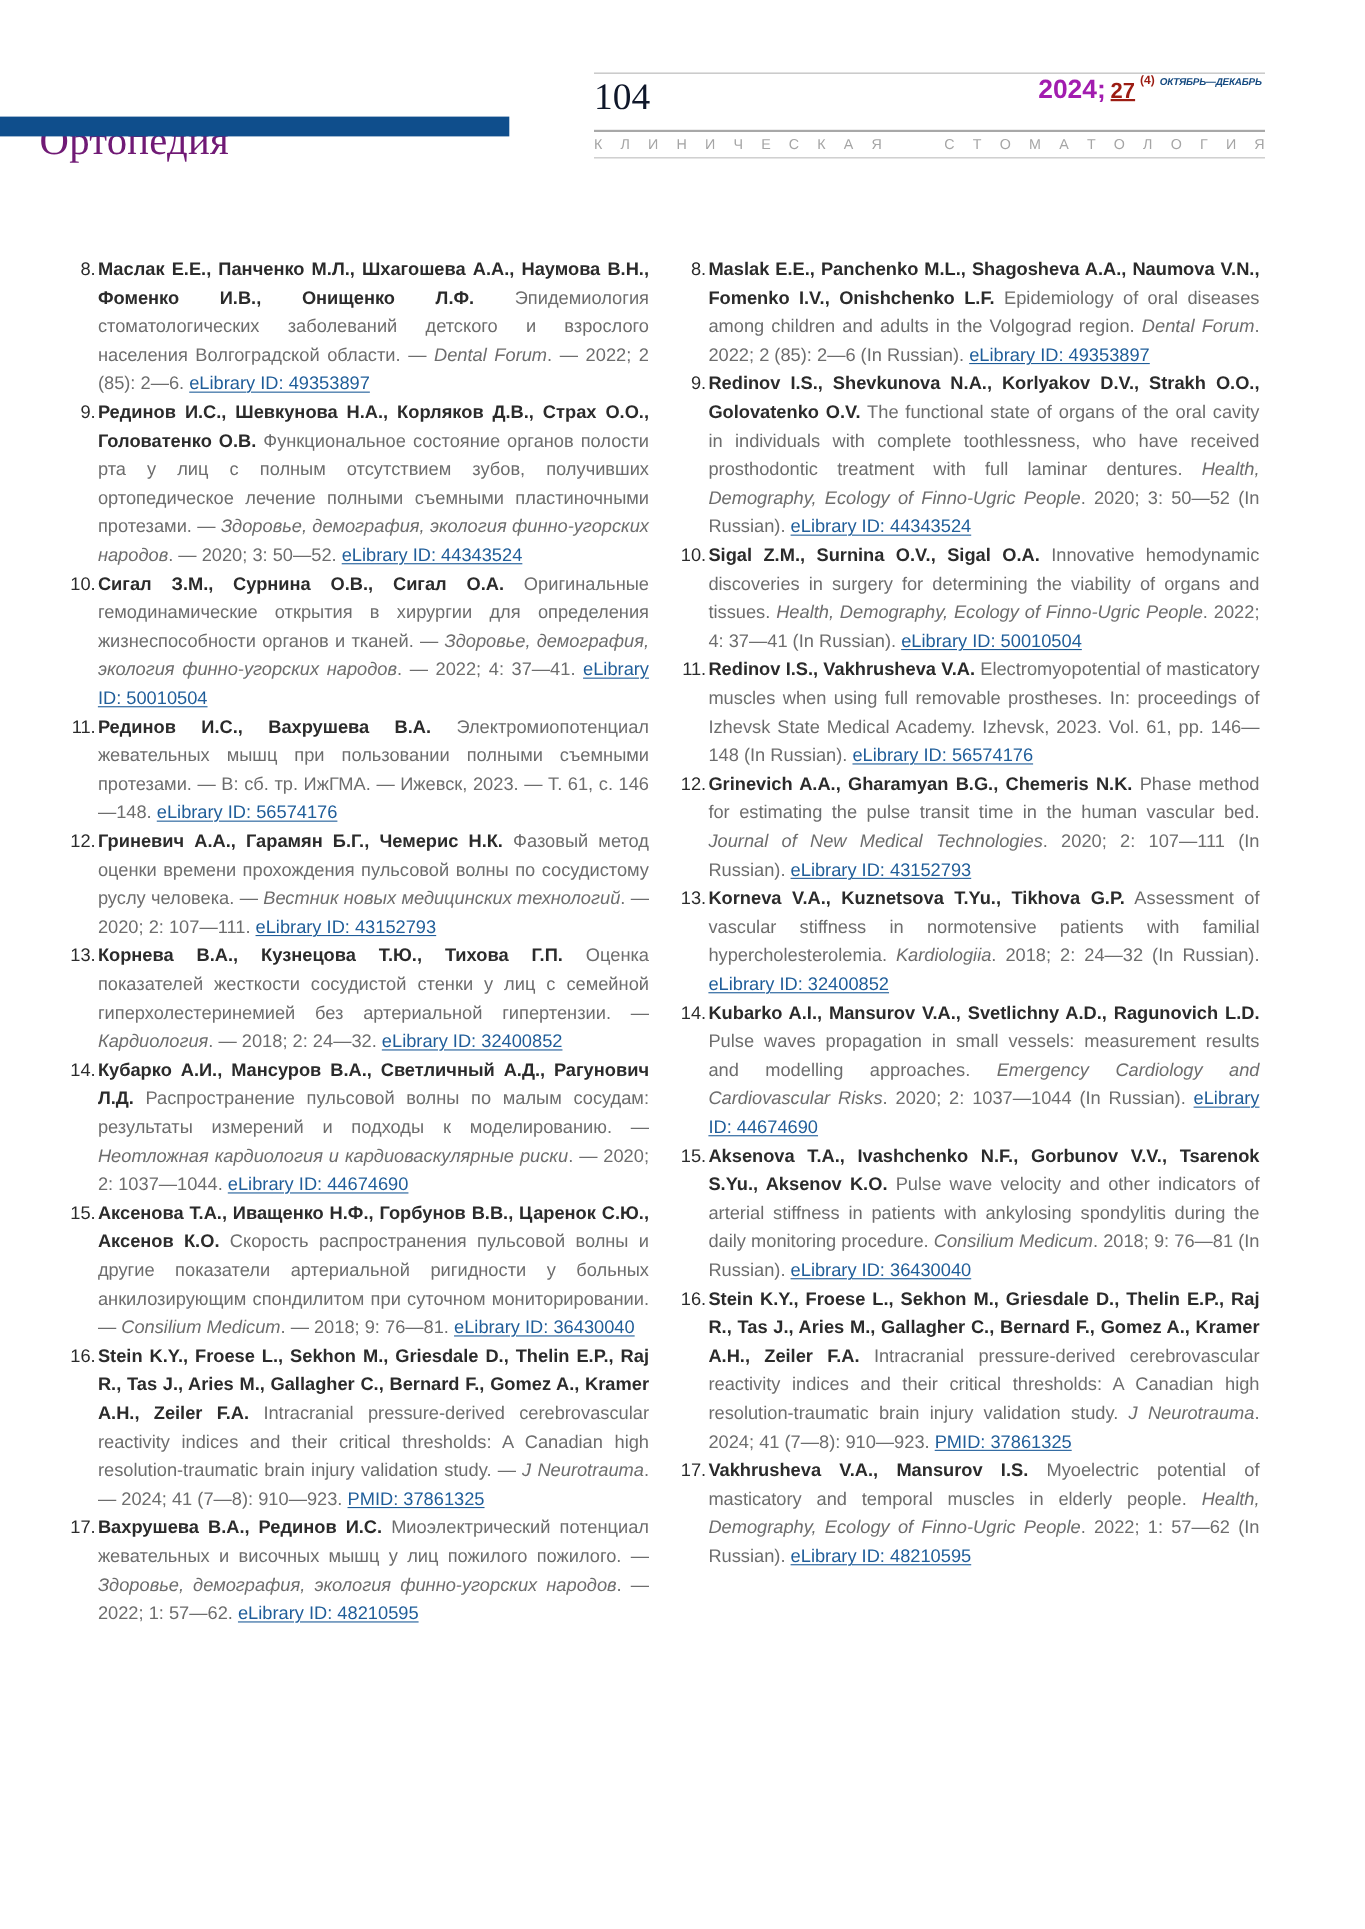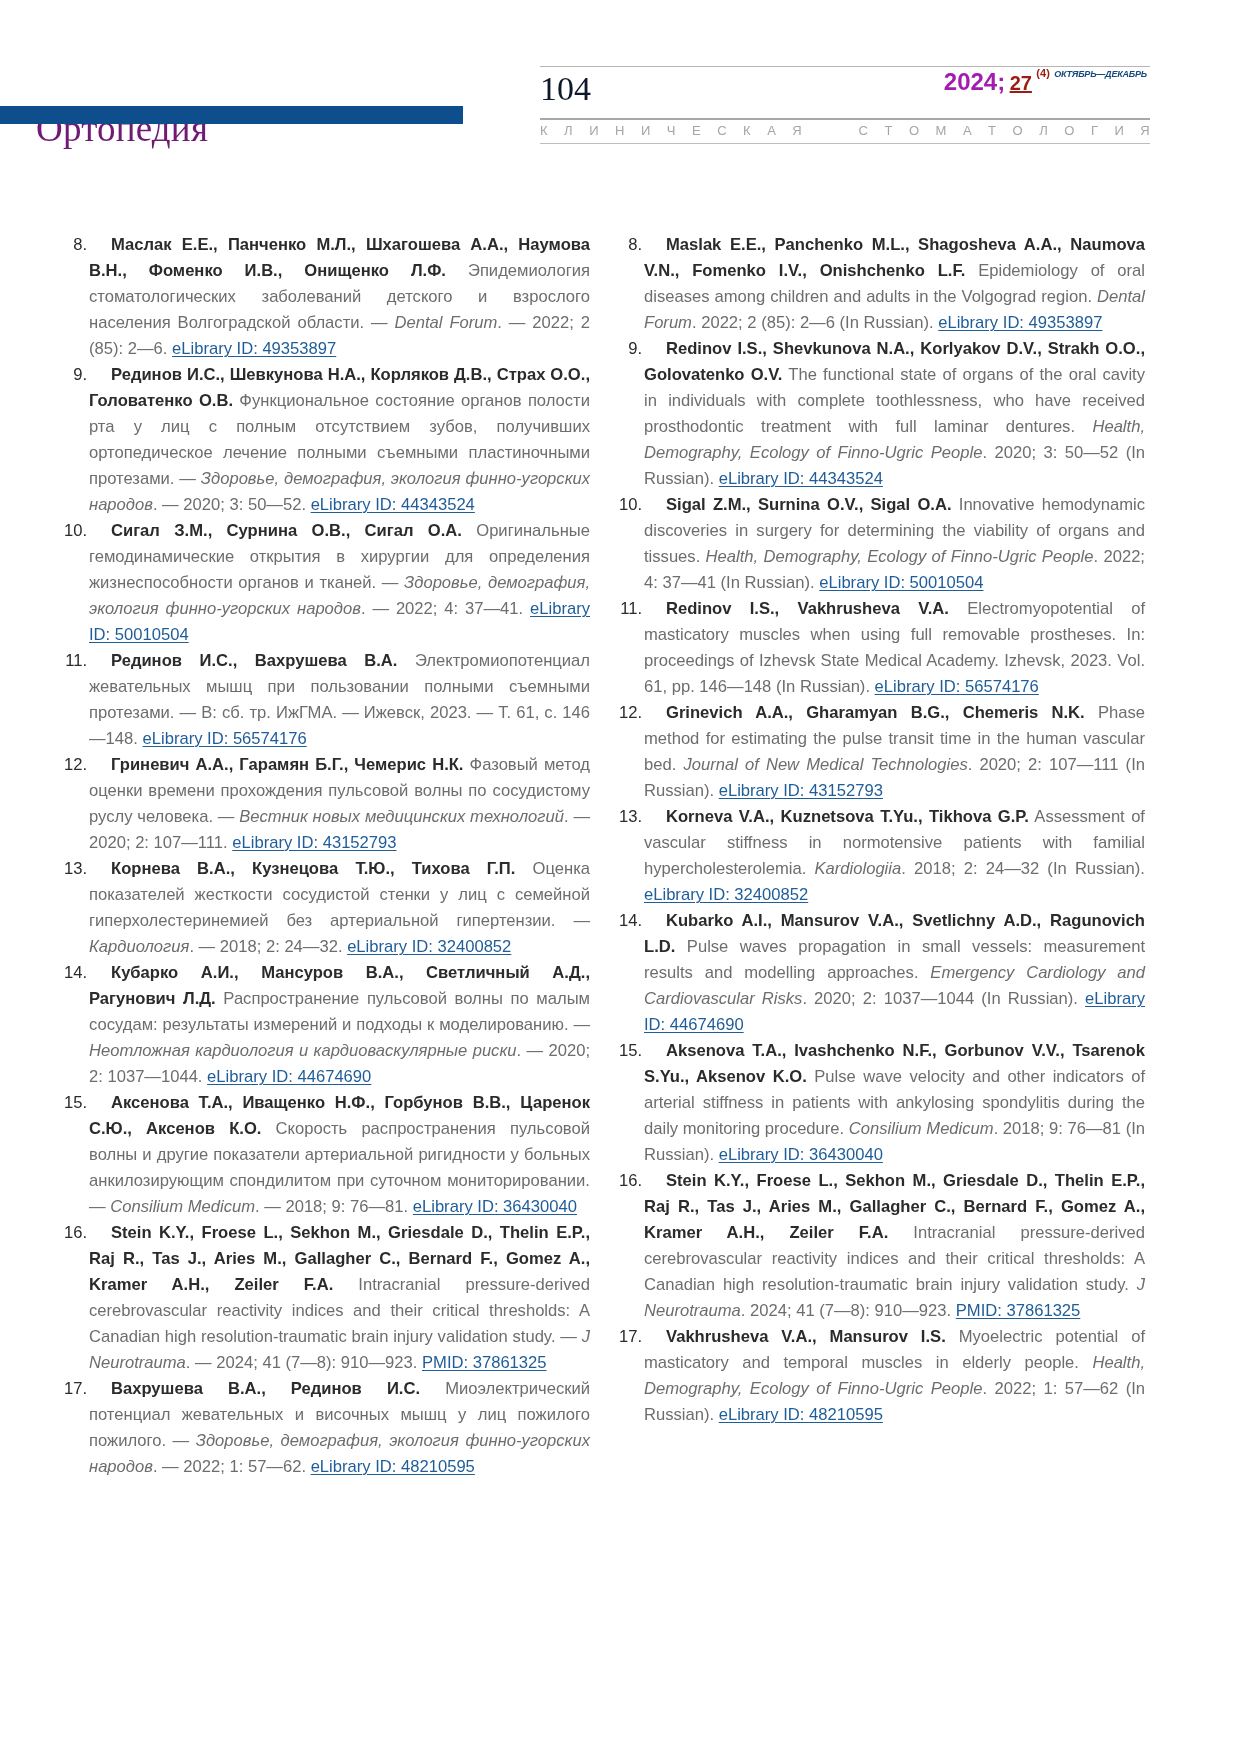--- a/index.html
+++ b/index.html
@@ -26,21 +26,21 @@
   .hdr-line-bot { position: absolute; left: 540px; right: 91px; top: 143px; height: 1px; background: #bdbdbd; }
 
   
   .col { position: absolute; top: 232px; font-family: "Liberation Sans", "DejaVu Sans", sans-serif; font-size: 16.6px;
          line-height: 26px; color: #6d6d6d; }
   .col-ru { left: 62px; width: 528px; }
   .col-en { left: 617px; width: 528px; }
   .ref { position: relative; padding-left: 27px; text-align: justify; }
   .ref .num { position: absolute; left: 0; width: 25px; text-align: right; color: #2b2b2b; font-weight: normal; }
   .ref .num.two { left: -10px; width: 35px; }
-  .ref .authors { color: #2b2b2b; font-weight: bold; margin-left: 22px; }
+  .ref .authors { color: #2b2b2b; font-weight: bold; }
   .ref .title { color: #6d6d6d; }
   .ref .journal { font-style: italic; color: #6d6d6d; }
   .ref .tail { color: #6d6d6d; }
   .ref .link { color: #1f5d99; text-decoration: underline; text-decoration-thickness: 1px; text-underline-offset: 2px; cursor: pointer; }
 </style>
 </head>
 <body>
 
 <div class="section-title">Ортопедия</div>
 <div class="section-bar"></div>

